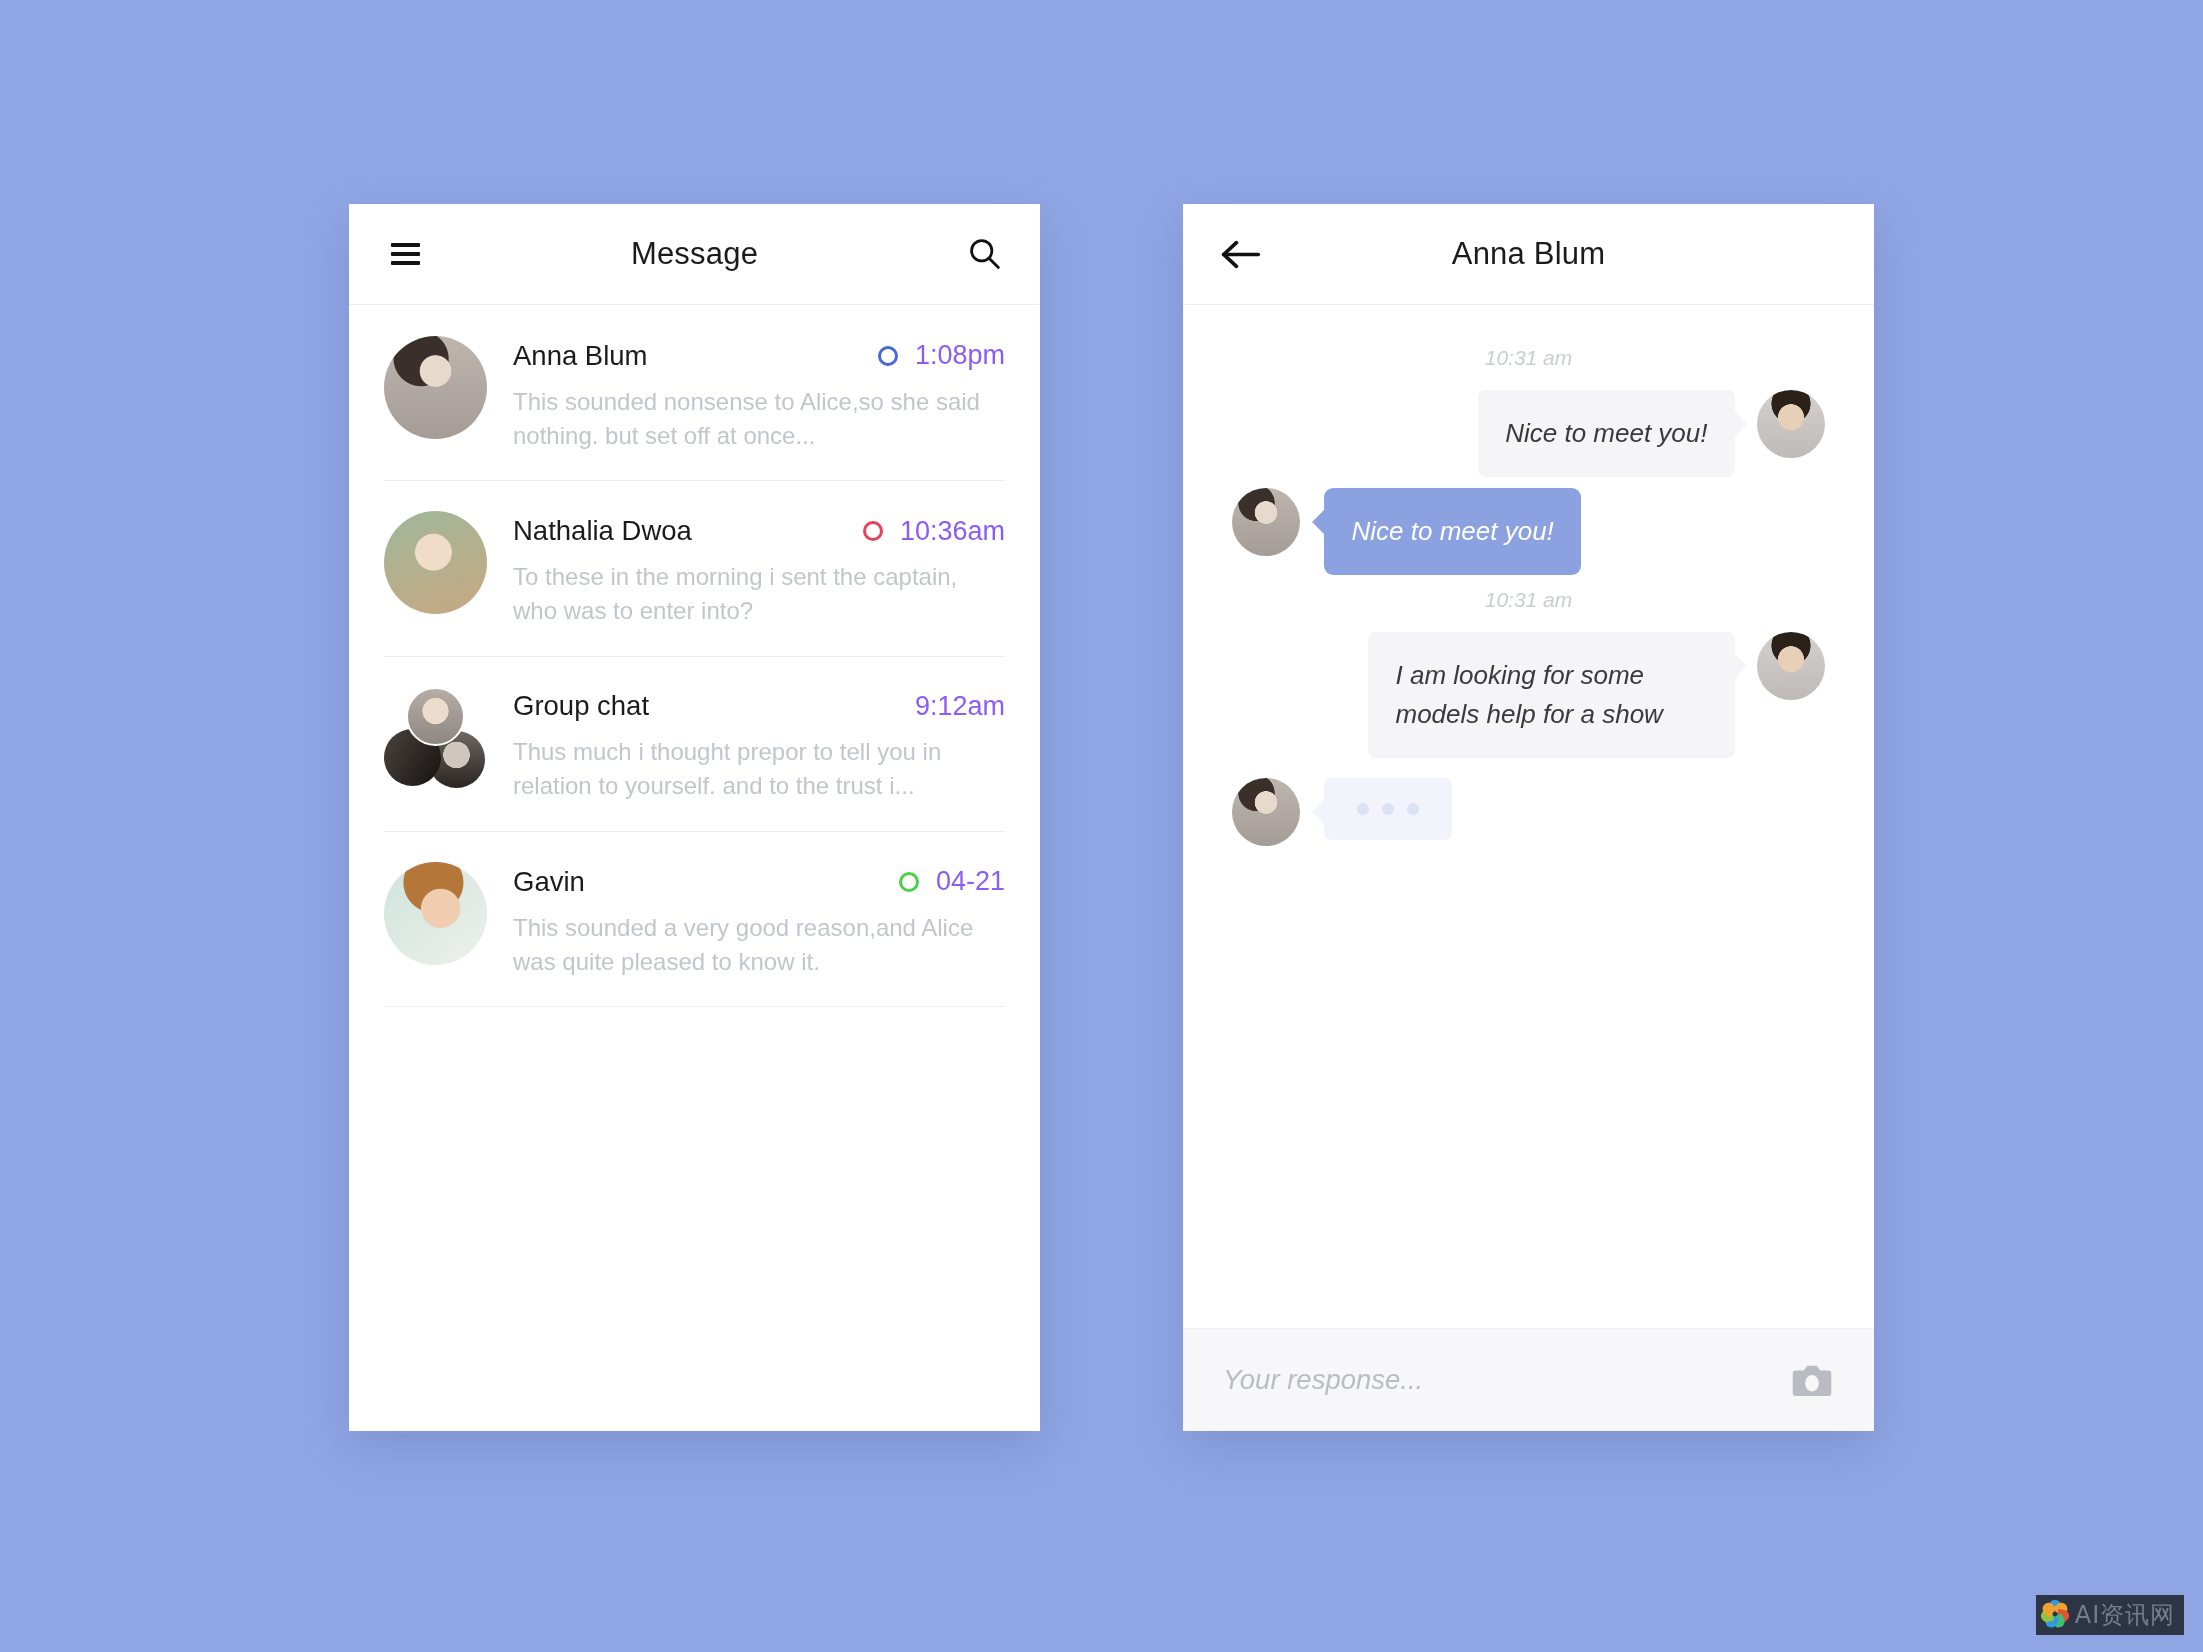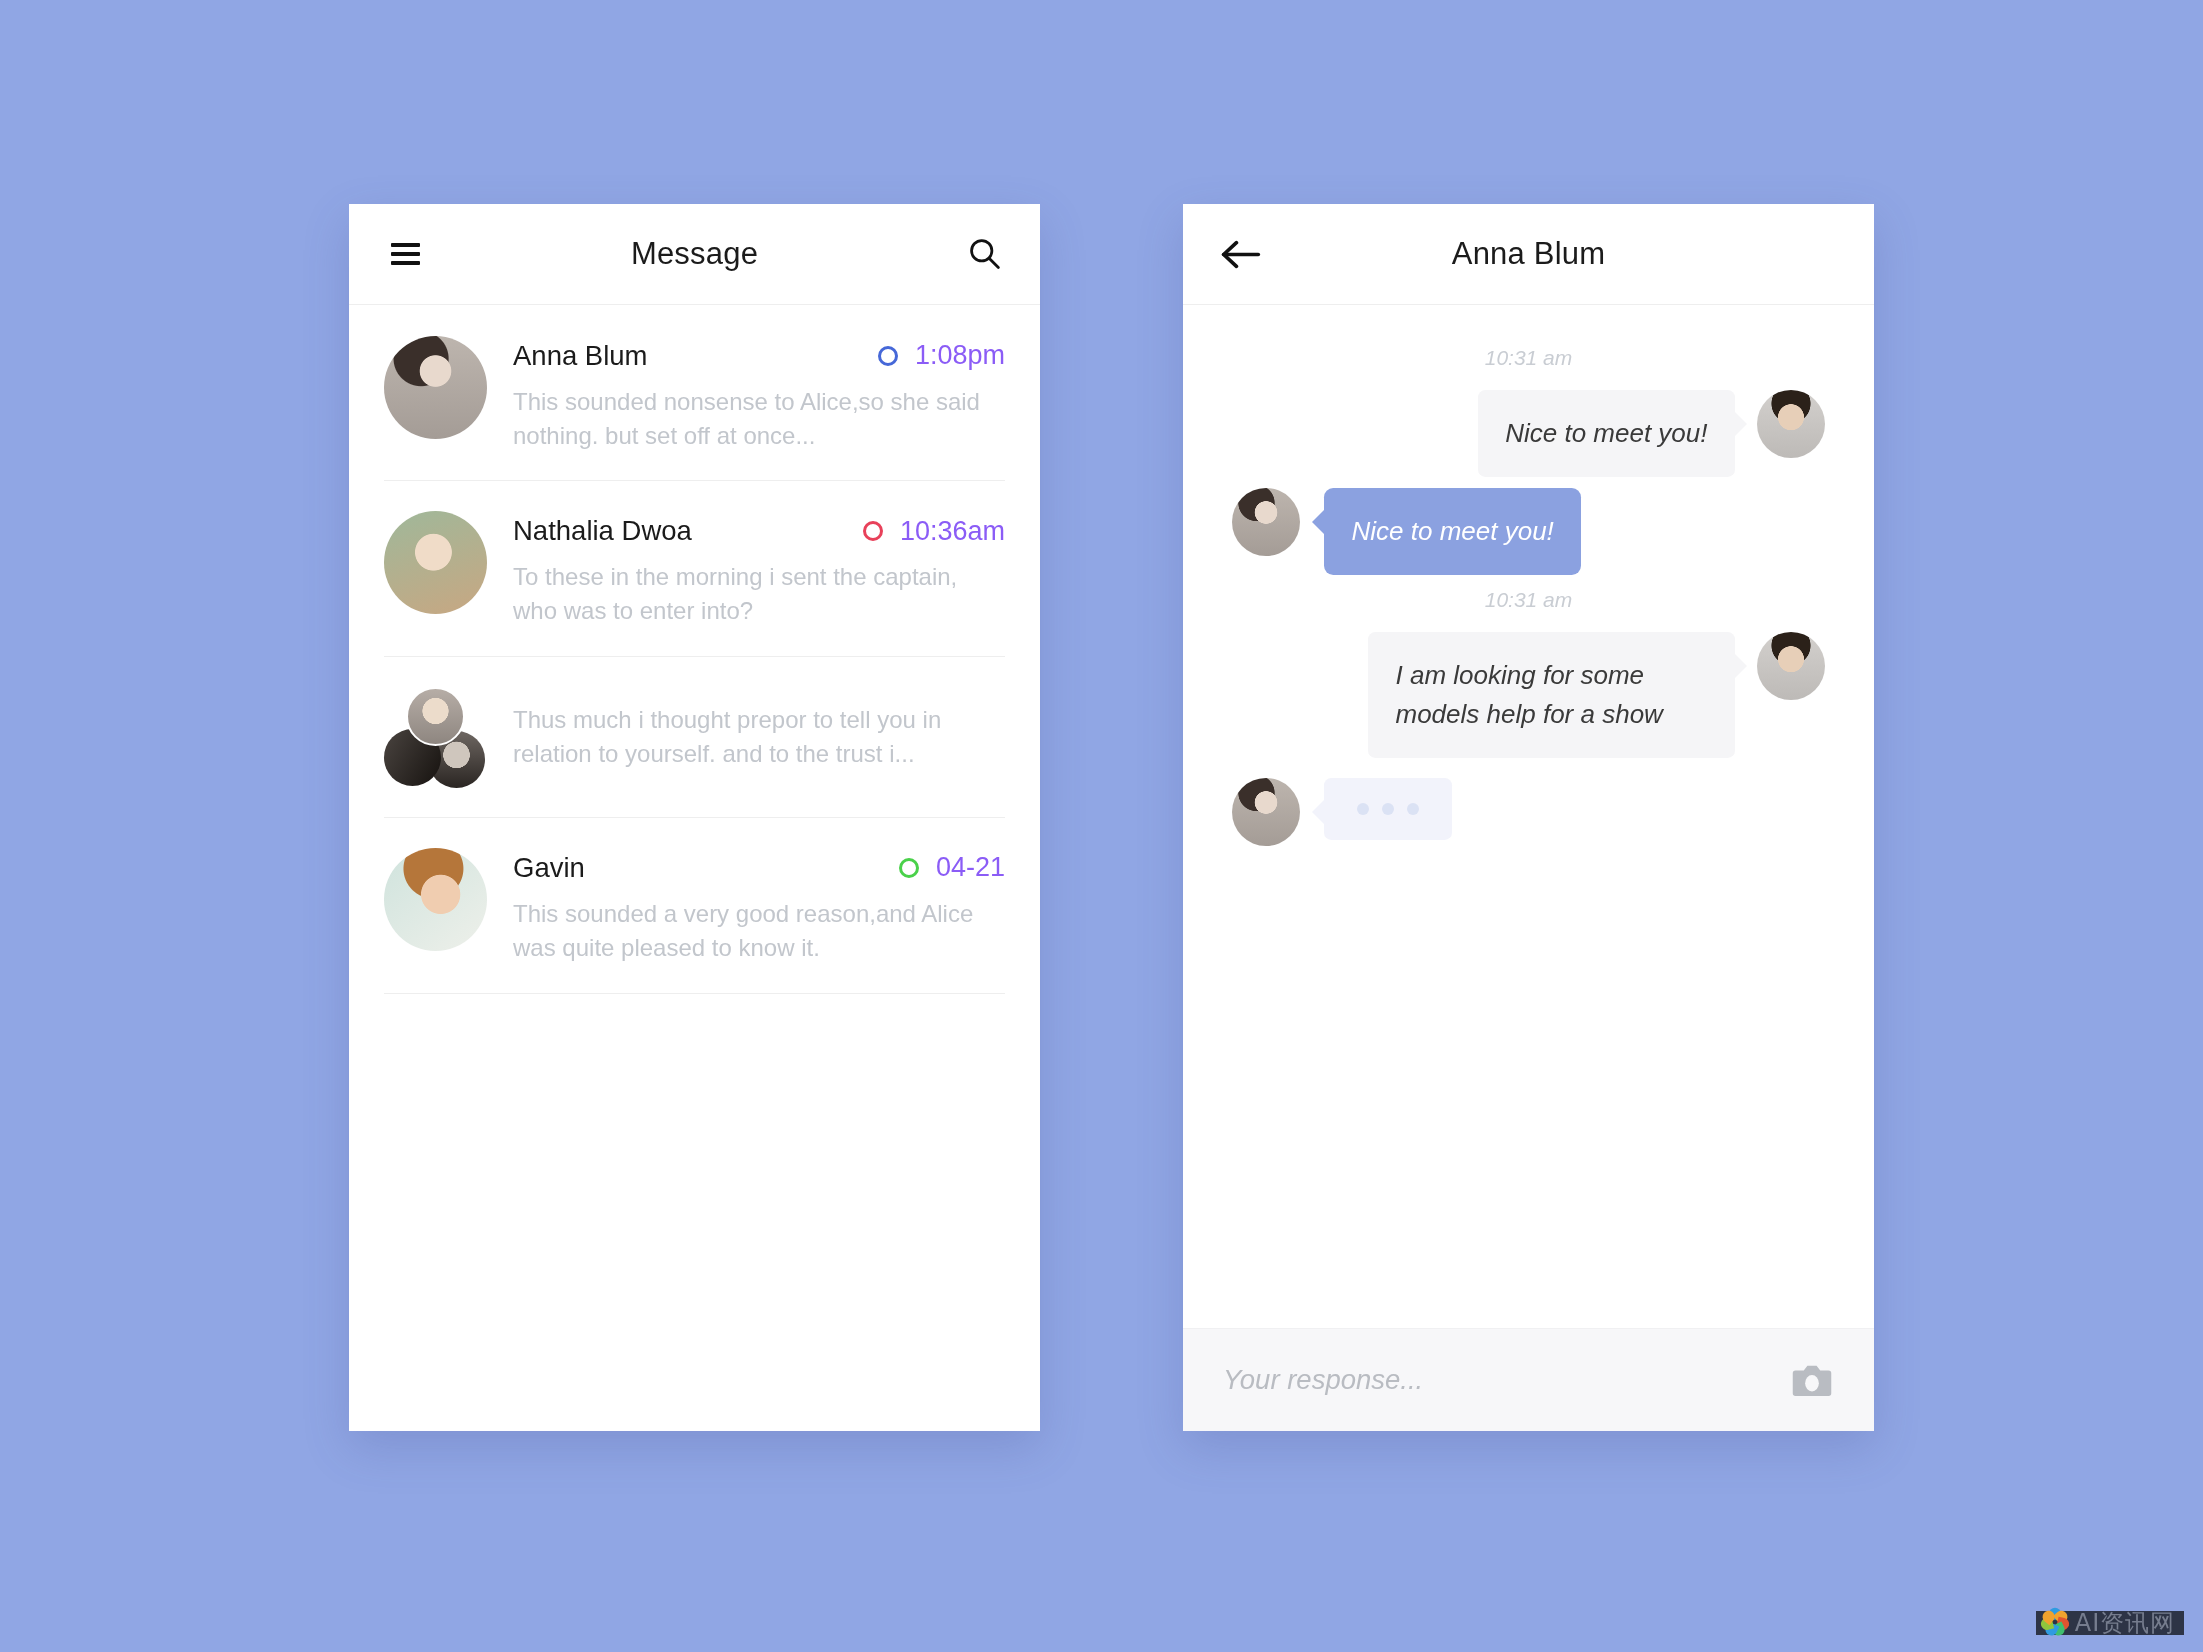--- a/index.html
+++ b/index.html
@@ -137,21 +137,21 @@
     flex:1 1 auto; border:none; outline:none; background:transparent;
     font-family:"Liberation Sans", sans-serif;
     font-size:27.5px; font-style:italic; color:#0f766e;
   }
   .composer-input::placeholder { color:#b9bcc2; font-style:italic; }
   .cam { width:44px; height:39px; flex:0 0 auto; cursor:pointer; }
 
   
   .watermark {
     position:absolute; right:20px; bottom:18.4px;
-    height:24px; background:#2d3446; display:flex; align-items:center;
+    height:40px; background:#2d3446; display:flex; align-items:center;
     padding:0 9.2px 0 5.5px; gap:6px;
   }
   .wm-logo { width:27.5px; height:27.5px; position:relative; flex:0 0 auto; }
   .wm-logo i {
     position:absolute; width:12px; height:12px; border-radius:50% 50% 50% 0;
     left:7.3px; top:7.3px;
   }
   .wm-text { font-size:24px; color:#767d8e; letter-spacing:0.9px;
              font-family:"DejaVu Sans", sans-serif; }
 </style>
@@ -217,20 +217,25 @@
 
       <div class="conv">
         <div class="avatar-wrap">
           <div class="cluster">
             <span class="c-top" style="background:radial-gradient(circle at 50% 40%,#ecdccb 0 30%,transparent 31%),linear-gradient(#b6ada6,#8e8680)"></span>
             <span class="c-left" style="background:linear-gradient(120deg,#4a4440,#16120f)"></span>
             <span class="c-right" style="background:radial-gradient(circle at 50% 42%,#cfc6bd 0 30%,transparent 31%),linear-gradient(#6e6762,#2a2522)"></span>
           </div>
         </div>
         <div class="conv-body">
+          <div class="conv-head">
+            <div class="conv-name">Group chat</div>
+
+            <div class="conv-time">9:12am</div>
+          </div>
           <div class="conv-snippet">Thus much i thought prepor to tell you in relation to yourself. and to the trust i...</div>
         </div>
       </div>
 
 
       <div class="conv">
         <div class="avatar-wrap">
           <div class="avatar" style="background:
             radial-gradient(circle at 55% 45%, #f0cdb0 0 24%, transparent 25%),
             radial-gradient(circle at 48% 20%, #b5763a 0 30%, transparent 31%),

